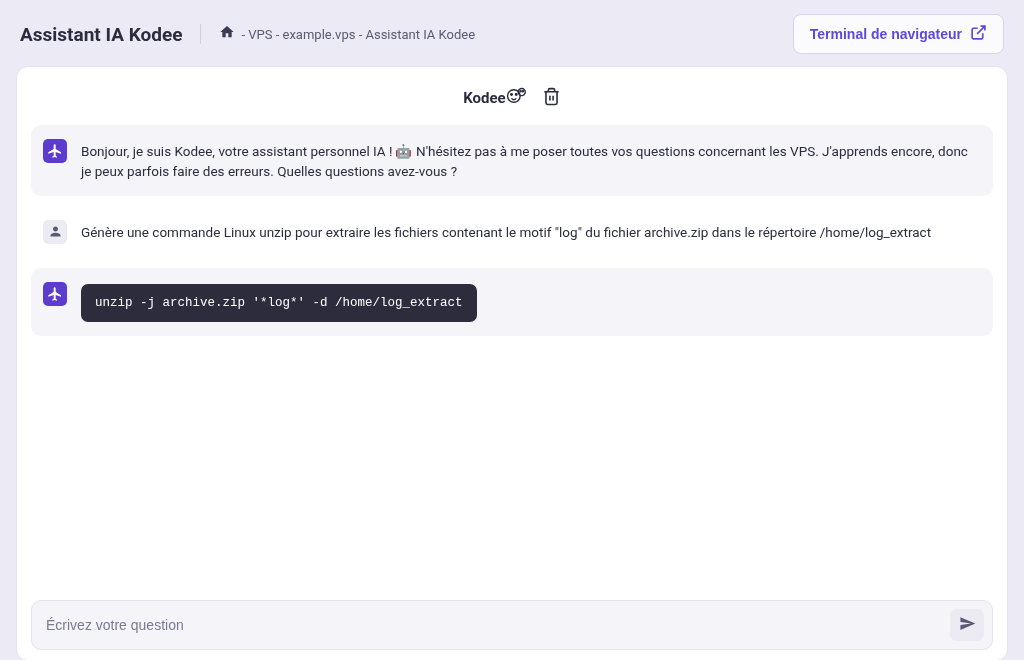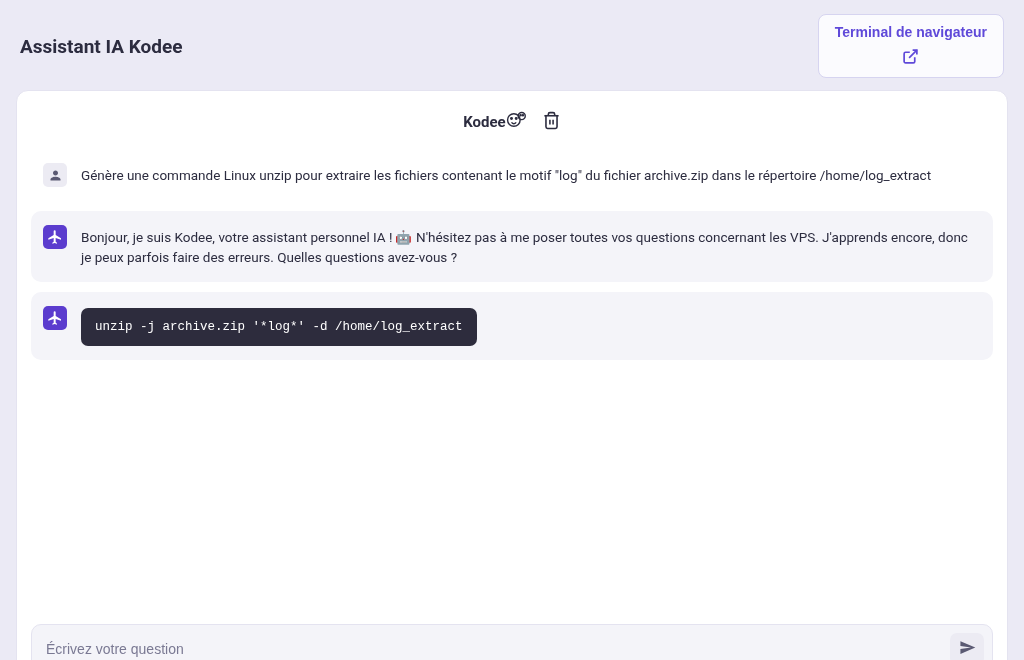--- a/index.html
+++ b/index.html
@@ -51,21 +51,20 @@
       align-items: center;
       gap: 8px;
       background: #fbfbfe;
       border: 1px solid #d6d4f0;
       border-radius: 8px;
       padding: 9px 16px;
       font-size: 14px;
       font-weight: 600;
       color: #5f49d9;
       cursor: pointer;
-      flex-direction: column;
     }
     .external-icon {
       width: 17px;
       height: 17px;
       color: #5f49d9;
     }
     .card {
       background: #ffffff;
       border-radius: 12px;
       margin: 0 16px;
@@ -203,20 +202,28 @@
       color: #7a7993;
       padding: 10px 0 0 0;
     }
   </style>
 </head>
 <body>
 
 <div class="header">
   <div class="header-left">
     <div class="page-title">Assistant IA Kodee</div>
+    <div class="breadcrumb-wrap">
+      <span>
+        <svg class="home-icon" viewBox="0 0 24 24" fill="currentColor">
+            <path d="M10 20v-6h4v6h5v-8h3L12 3 2 12h3v8z"></path>
+          </svg>
+      </span>
+      <span class="breadcrumb-text">- VPS - example.vps - Assistant IA Kodee</span>
+    </div>
   </div>
   <button class="terminal-btn">
     <span>Terminal de navigateur</span>
     <span>
       <svg class="external-icon" viewBox="0 0 24 24" fill="none" stroke="currentColor" stroke-width="2.4">
           <path d="M18 13v6a2 2 0 0 1-2 2H5a2 2 0 0 1-2-2V8a2 2 0 0 1 2-2h6"></path>
           <polyline points="15 3 21 3 21 9"></polyline>
           <line x1="10" y1="14" x2="21" y2="3"></line>
         </svg>
     </span>
@@ -244,36 +251,36 @@
             <path d="M19 6v14a2 2 0 0 1-2 2H7a2 2 0 0 1-2-2V6m3 0V4a2 2 0 0 1 2-2h4a2 2 0 0 1 2 2v2"></path>
             <line x1="10" y1="11" x2="10" y2="17"></line>
             <line x1="14" y1="11" x2="14" y2="17"></line>
           </svg>
       </span>
     </div>
   </div>
 
   <div class="messages">
 
+    <div class="msg msg-bot">
+      <div class="avatar avatar-bot">
+        <svg viewBox="0 0 24 24" fill="currentColor">
+            <path d="M21 16v-2l-8-5V3.5a1.5 1.5 0 0 0-3 0V9l-8 5v2l8-2.5V19l-2 1.5V22l3.5-1 3.5 1v-1.5L13 19v-5.5l8 2.5z"></path>
+          </svg>
+      </div>
+      <div class="msg-text">Bonjour, je suis Kodee, votre assistant personnel IA ! 🤖 N'hésitez pas à me poser toutes vos questions concernant les VPS. J'apprends encore, donc je peux parfois faire des erreurs. Quelles questions avez-vous ?</div>
+    </div>
+
     <div class="msg msg-user">
       <div class="avatar avatar-user">
         <svg viewBox="0 0 24 24" fill="currentColor">
             <path d="M12 12c2.21 0 4-1.79 4-4s-1.79-4-4-4-4 1.79-4 4 1.79 4 4 4zm0 2c-2.67 0-8 1.34-8 4v2h16v-2c0-2.66-5.33-4-8-4z"></path>
           </svg>
       </div>
       <div class="msg-text">Génère une commande Linux unzip pour extraire les fichiers contenant le motif "log" du fichier archive.zip dans le répertoire /home/log_extract</div>
-    </div>
-
-    <div class="msg msg-bot">
-      <div class="avatar avatar-bot">
-        <svg viewBox="0 0 24 24" fill="currentColor">
-            <path d="M21 16v-2l-8-5V3.5a1.5 1.5 0 0 0-3 0V9l-8 5v2l8-2.5V19l-2 1.5V22l3.5-1 3.5 1v-1.5L13 19v-5.5l8 2.5z"></path>
-          </svg>
-      </div>
-      <div class="msg-text">Bonjour, je suis Kodee, votre assistant personnel IA ! 🤖 N'hésitez pas à me poser toutes vos questions concernant les VPS. J'apprends encore, donc je peux parfois faire des erreurs. Quelles questions avez-vous ?</div>
     </div>
 
     <div class="msg msg-bot">
       <div class="avatar avatar-bot">
         <svg viewBox="0 0 24 24" fill="currentColor">
             <path d="M21 16v-2l-8-5V3.5a1.5 1.5 0 0 0-3 0V9l-8 5v2l8-2.5V19l-2 1.5V22l3.5-1 3.5 1v-1.5L13 19v-5.5l8 2.5z"></path>
           </svg>
       </div>
       <div>
         <div class="code-block">unzip -j archive.zip '*log*' -d /home/log_extract</div>

